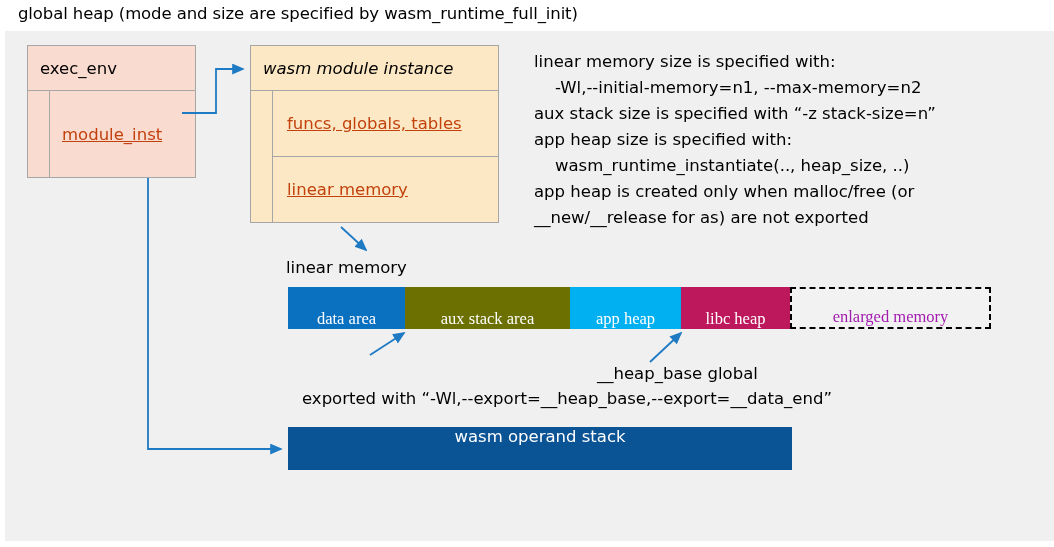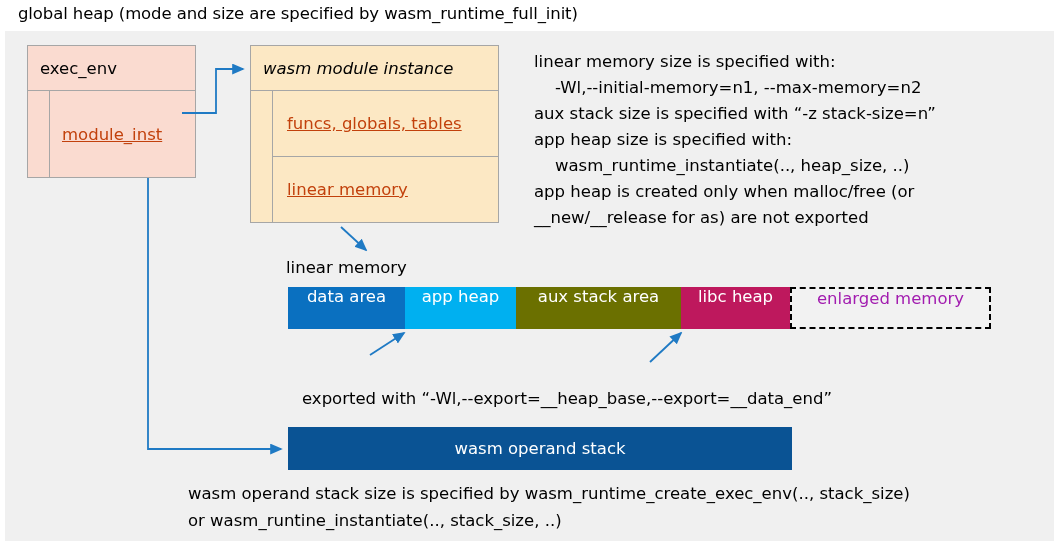--- a/index.html
+++ b/index.html
@@ -122,42 +122,42 @@
   #memory-bar {
     left: 288px;
     top: 287px;
     height: 42px;
     display: flex;
     flex-direction: row;
     align-items: stretch;
   }
   .mem-seg {
     display: flex;
-    align-items: flex-start;
+    align-items: flex-end;
     justify-content: center;
     font-size: 16.5px;
     color: #ffffff;
     box-sizing: border-box;
     white-space: nowrap;
+    font-family: Liberation Serif, serif;
   }
   .mem-seg.dashed {
     border: 2.5px dashed #000000;
     background: #f2f2f2;
     color: #a21caf;
   }
 
   
   #operand-stack-box {
     left: 288px;
     top: 427px;
     width: 504px;
     height: 43px;
     background: #0a5394;
     display: flex;
-    align-items: center;
     justify-content: center;
     color: #ffffff;
     font-size: 16.5px;
   }
 
   
   .annot {
     font-size: 16.5px;
     color: #000;
     white-space: nowrap;
@@ -219,42 +219,41 @@
     wasm_runtime_instantiate(.., heap_size, ..)
 app heap is created only when malloc/free (or
 __new/__release for as) are not exported</div>
 
   <div class="abs" id="linear-memory-label">linear memory</div>
 
   <div class="abs" id="memory-bar">
     <div class="mem-seg" style="width: 117px; background: rgb(10, 112, 192);">
       <span>data area</span>
     </div>
+    <div class="mem-seg" style="width: 165px; background: rgb(107, 112, 0);">
+      <span>aux stack area</span>
+    </div>
     <div class="mem-seg" style="width: 111px; background: rgb(0, 176, 240);">
       <span>app heap</span>
     </div>
-    <div class="mem-seg" style="width: 165px; background: rgb(107, 112, 0);">
-      <span>aux stack area</span>
-    </div>
     <div class="mem-seg" style="width: 109px; background: #be185d;">
       <span>libc heap</span>
     </div>
     <div class="mem-seg dashed" style="width: 201px;">
       <span>enlarged memory</span>
     </div>
   </div>
 
+  <div class="abs annot" id="heap-base-label">__heap_base global</div>
   <div class="abs annot" id="export-line">exported with “-Wl,--export=__heap_base,--export=__data_end”</div>
 
   <div class="abs" id="operand-stack-box">
     <span>wasm operand stack</span>
   </div>
 
-  <div class="abs" id="bottom-note">wasm operand stack size is specified by wasm_runtime_create_exec_env(.., stack_size)
-or wasm_runtine_instantiate(.., stack_size, ..)</div>
 
   <svg class="abs" id="connectors" viewBox="0 0 1054 547">
     <defs>
       <marker id="arrowhead" markerWidth="7" markerHeight="7" refX="6" refY="3" orient="auto">
         <polygon points="0,0 7,3 0,6" fill="#1f7ac4"></polygon>
       </marker>
     </defs>
 
     <path d="M 182 113 L 216 113 L 216 69 L 243 69" stroke="#1f7ac4" stroke-width="1.8" fill="none" marker-end="url(#arrowhead)"></path>
 

